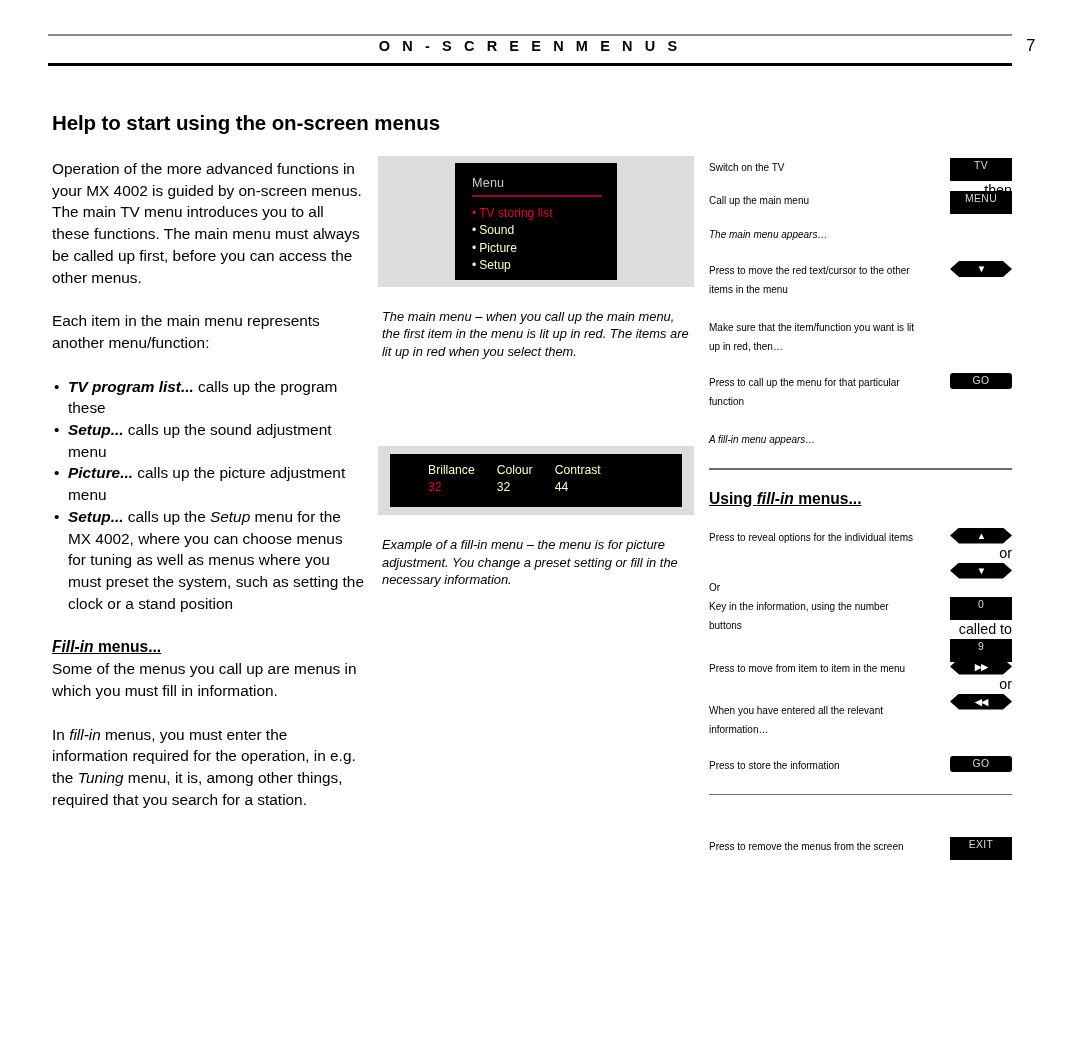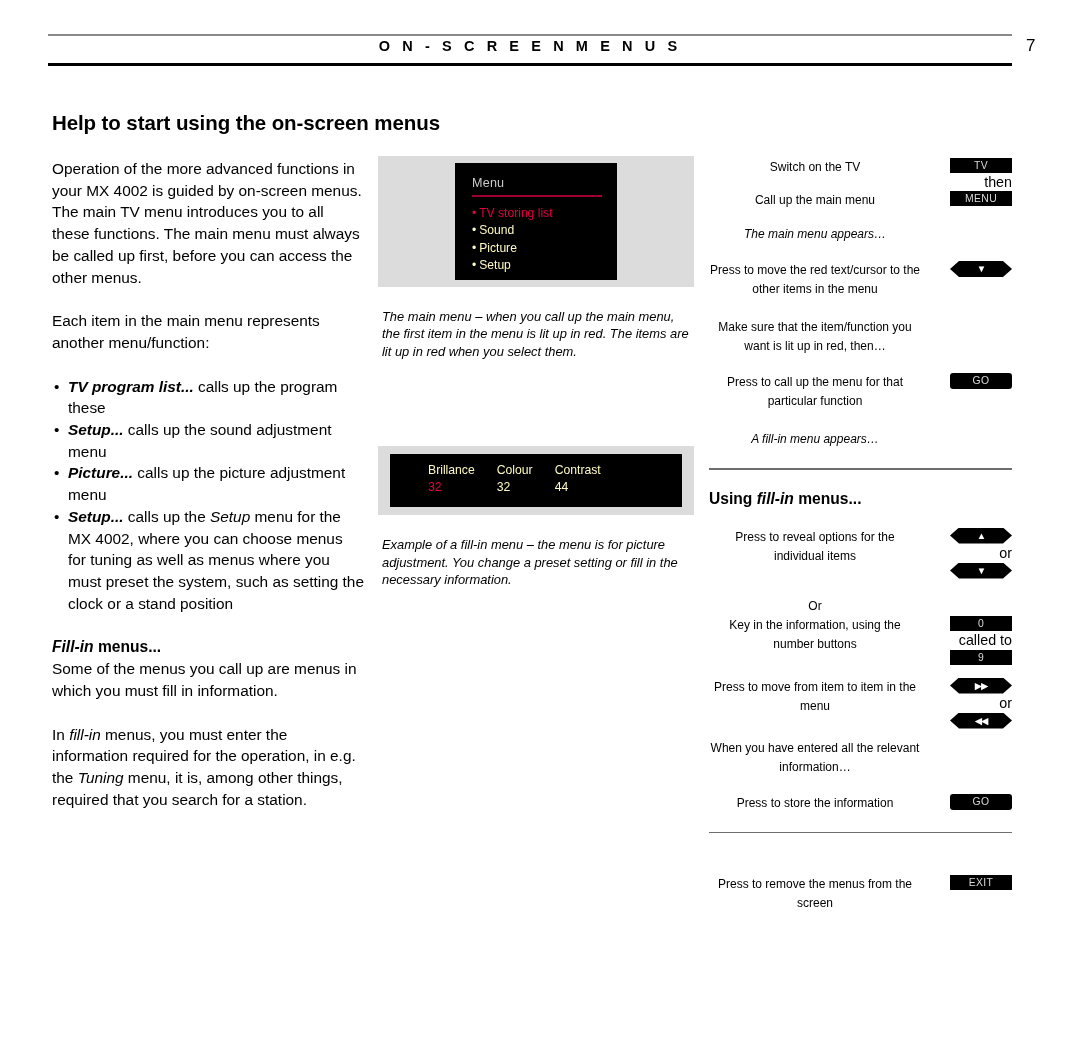--- a/index.html
+++ b/index.html
@@ -95,20 +95,21 @@
     top: 0px;
   }
   .bi { font-style: italic; font-weight: bold; }
   .it { font-style: italic; }
 
   h3.sub {
     margin: 0;
     font-size: 15.6px;
     font-weight: bold;
     line-height: 22px;
+    text-decoration: underline;
   }
 
   
   .shot-wrap {
     background: #dcdcdc;
     width: 316px;
     box-sizing: border-box;
     display: flex;
     justify-content: center;
     align-items: center;
@@ -172,43 +173,42 @@
     font-style: italic;
     color: #000;
   }
 
   
   .step {
     position: relative;
     min-height: 1px;
   }
   .step-text {
-    font-size: 12px;
+    font-size: 10px;
     line-height: 19px;
     width: 212px;
-    text-align: center;
   }
   .step-text.it { font-style: italic; }
 
   .btn-col {
     position: absolute;
     right: 0;
     top: 0;
     width: 80px;
     text-align: center;
   }
   .btn {
     display: block;
     width: 62px;
     margin: 0 0 0 auto;
     background: #000000;
     color: #d9d9d9;
     font-size: 10.4px;
     line-height: 15px;
-    height: 15px;
+    height: 23px;
     text-align: center;
     letter-spacing: 0.4px;
   }
   .btn.pill {
     border-radius: 3px;
     height: 16px;
     line-height: 16px;
   }
   .btn.hex {
     position: relative;

